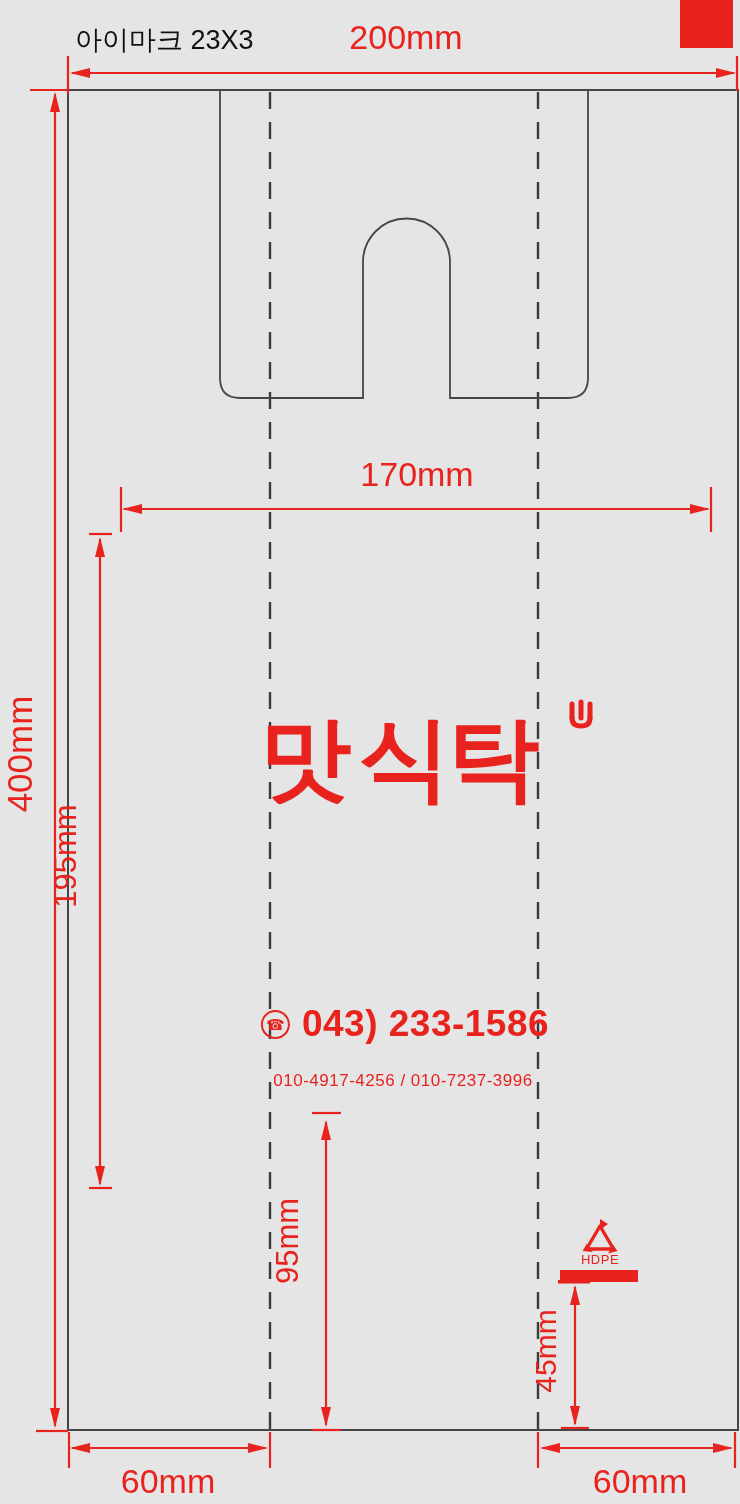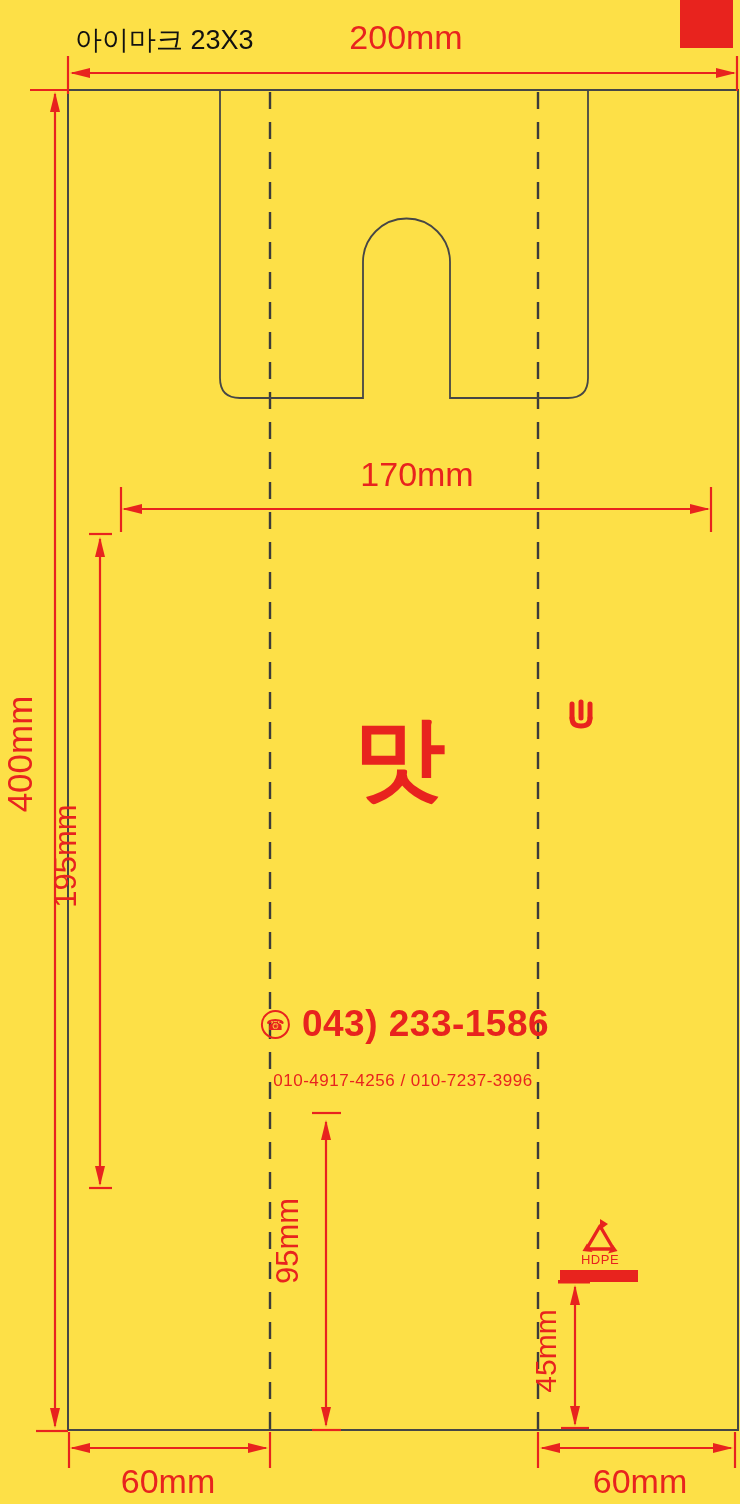--- a/index.html
+++ b/index.html
@@ -1,17 +1,17 @@
 <!DOCTYPE html>
 <html><head>
 <meta charset="utf-8">
 <style>
   html,body{margin:0;padding:0;background:#fff;}
   .page{
-    position:relative;width:740px;height:1504px;background:#fde047;overflow:hidden;
+    position:relative;width:740px;height:1504px;background:#e5e5e5;overflow:hidden;
     font-family:"Liberation Sans","DejaVu Sans",sans-serif;
   }
   .abs{position:absolute;white-space:nowrap;}
   .dim{font-size:34px;color:#e8231e;letter-spacing:0;}
   .cx{transform:translateX(-50%);}
   .rot{transform:translate(-50%,-50%) rotate(-90deg);}
   .plate-note{font-size:27px;color:#111;}
   .logo-row{display:flex;align-items:center;color:#e8231e;font-weight:900;letter-spacing:-3px;}
   .logo-big{font-size:92px;line-height:1;}
   .logo-small{font-size:48px;line-height:1;padding:26px 4px 0 4px;letter-spacing:-1px;}
@@ -145,20 +145,21 @@
   <div class="abs dim rot" style="left:288px;top:1241px;font-size:31px;">95mm</div>
 
   <div class="abs dim rot" style="left:546px;top:1351px;font-size:30px;">45mm</div>
 
   <div class="abs dim cx" style="left:168px;top:1462px;">60mm</div>
 
   <div class="abs dim cx" style="left:640px;top:1462px;">60mm</div>
 
   <div class="abs logo-row cx" style="left:398px;top:712px;">
     <span class="logo-big">맛</span>
+    <span class="logo-big" style="margin-left:10px;">식탁</span>
   </div>
 
 
   <div class="abs phone-row cx" style="left:405px;top:1003px;">
     <span class="phone-badge">☎</span>
     <span class="phone-main">043) 233-1586</span>
   </div>
 
   <div class="abs phone-mobile cx" style="left:403px;top:1054px;">010-4917-4256 / 010-7237-3996</div>
 

